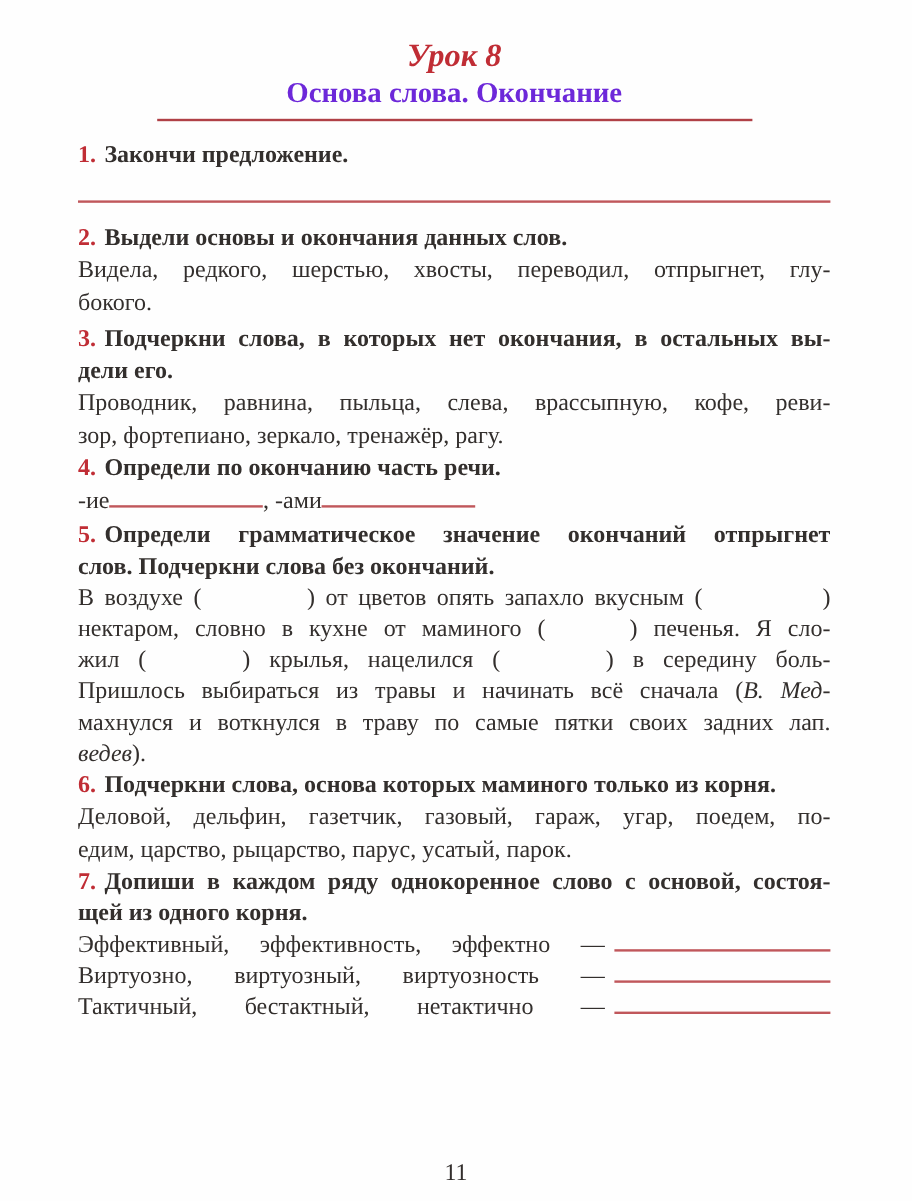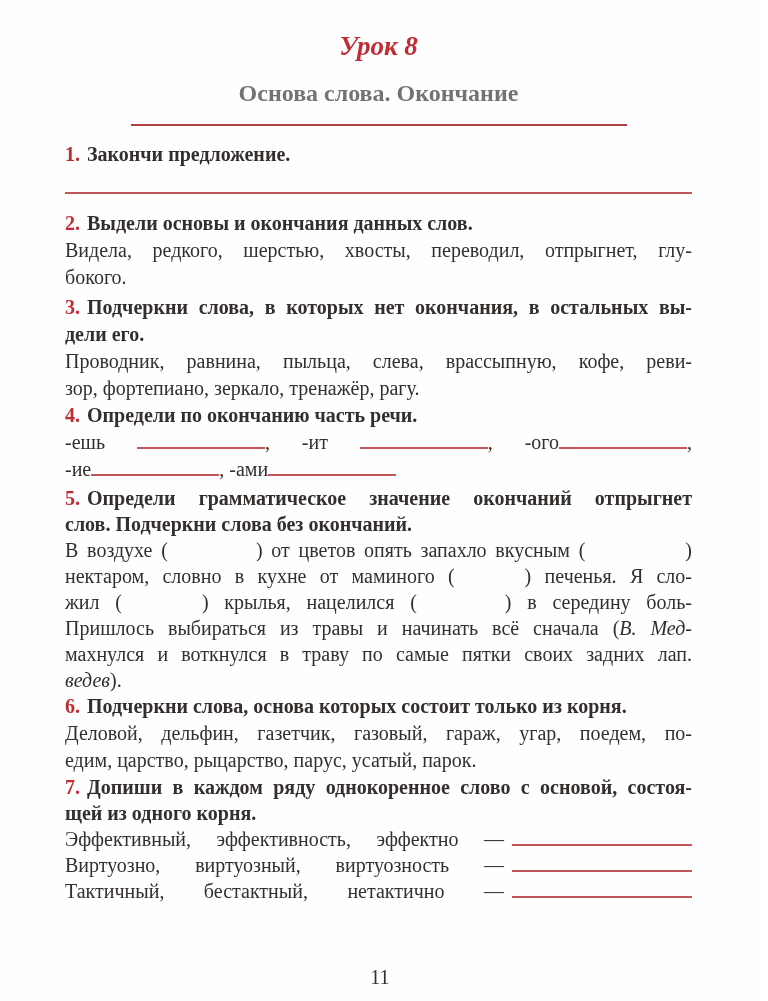--- a/index.html
+++ b/index.html
@@ -15,26 +15,26 @@
   }
   .lesson-label {
     text-align: center;
     font-style: italic;
     font-weight: bold;
     font-size: 27px;
     line-height: 32px;
     color: #c02d35;
   }
   .title {
-    margin: 16px;
+    margin: 1px;
     text-align: center;
     font-weight: bold;
     font-size: 24px;
     line-height: 30px;
-    color: #737373;
+    color: #6d28d9;
   }
   .title-rule {
     width: 496px;
     margin: 6px auto 0;
     border-bottom: 2px solid #b04046;
     height: 0;
   }
   .task { margin-top: 9px; }
   .task-1 { margin-top: 15px; }
   .task-2 { margin-top: 16px; }
@@ -103,37 +103,36 @@
 
   <section class="task task-3">
     <p class="line heading just"><span class="num">3.</span><span>Подчеркни слова, в которых нет окончания, в остальных вы-</span></p>
     <p class="line heading">дели его.</p>
     <p class="line just">Проводник, равнина, пыльца, слева, врассыпную, кофе, реви-</p>
     <p class="line">зор, фортепиано, зеркало, тренажёр, рагу.</p>
   </section>
 
   <section class="task task-4">
     <p class="line heading"><span class="num">4.</span><span>Определи по окончанию часть речи.</span></p>
-    <p class="line just"><span>-ешь </span><span class="blank w128"></span><span>, </span><span>-ит </span><span class="blank w128"></span><span>, </span><span>-ого</span><span class="blank w128"></span><span>,</span></p>
     <p class="line"><span>-ие</span><span class="blank w128"></span><span>, </span><span>-ами</span><span class="blank w128"></span></p>
   </section>
 
   <section class="task task-5 lh26">
     <p class="line heading just"><span class="num">5.</span><span>Определи грамматическое значение окончаний отпрыгнет</span></p>
     <p class="line heading">слов. Подчеркни слова без окончаний.</p>
     <p class="line just"><span>В </span><span class="b">воздухе</span><span> (</span><span class="gap g88"></span><span>) от цветов опять запахло </span><span class="b">вкусным</span><span> (</span><span class="gap g100"></span><span>)</span></p>
     <p class="line just"><span>нектаром, словно в кухне от </span><span class="b">маминого</span><span> (</span><span class="gap g70"></span><span>) печенья. </span><span class="b">Я сло-</span></p>
     <p class="line just"><span class="b">жил</span><span> (</span><span class="gap g80"></span><span>) крылья, </span><span class="b">нацелился</span><span> (</span><span class="gap g88"></span><span>) в середину боль-</span></p>
     <p class="line just"><span>Пришлось выбираться из травы и начинать всё сначала (</span><span class="i">В. Мед-</span></p>
     <p class="line just">махнулся и воткнулся в траву по самые пятки своих задних лап.</p>
     <p class="line"><span class="i">ведев</span><span>).</span></p>
   </section>
 
   <section class="task task-6">
-    <p class="line heading"><span class="num">6.</span><span>Подчеркни слова, основа которых состоит только из корня.</span></p>
+    <p class="line heading"><span class="num">6.</span><span>Подчеркни слова, основа которых маминого только из корня.</span></p>
     <p class="line just">Деловой, дельфин, газетчик, газовый, гараж, угар, поедем, по-</p>
     <p class="line">едим, царство, рыцарство, парус, усатый, парок.</p>
   </section>
 
   <section class="task task-7 lh26">
     <p class="line heading just"><span class="num">7.</span><span>Допиши в каждом ряду однокоренное слово с основой, состоя-</span></p>
     <p class="line heading">щей из одного корня.</p>
     <p class="line just"><span>Эффективный, эффективность, эффектно —</span><span class="blank w180 ml"></span></p>
     <p class="line just"><span>Виртуозно, виртуозный, виртуозность —</span><span class="blank w180 ml"></span></p>
     <p class="line just"><span>Тактичный, бестактный, нетактично —</span><span class="blank w180 ml"></span></p>

